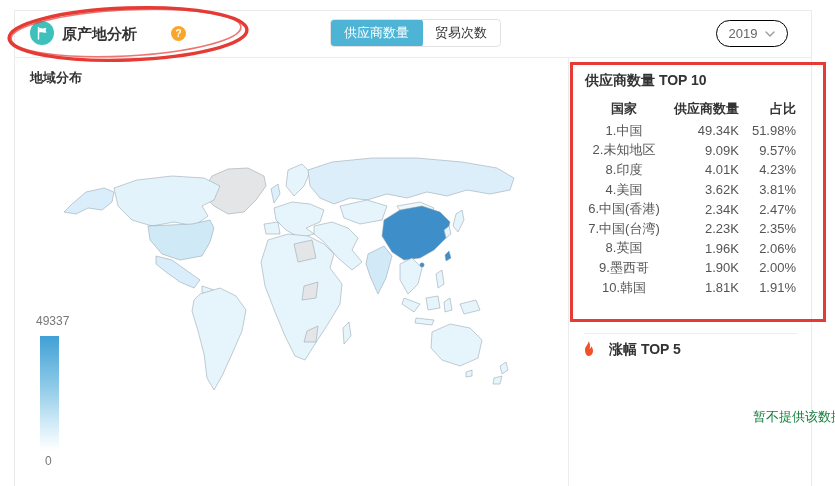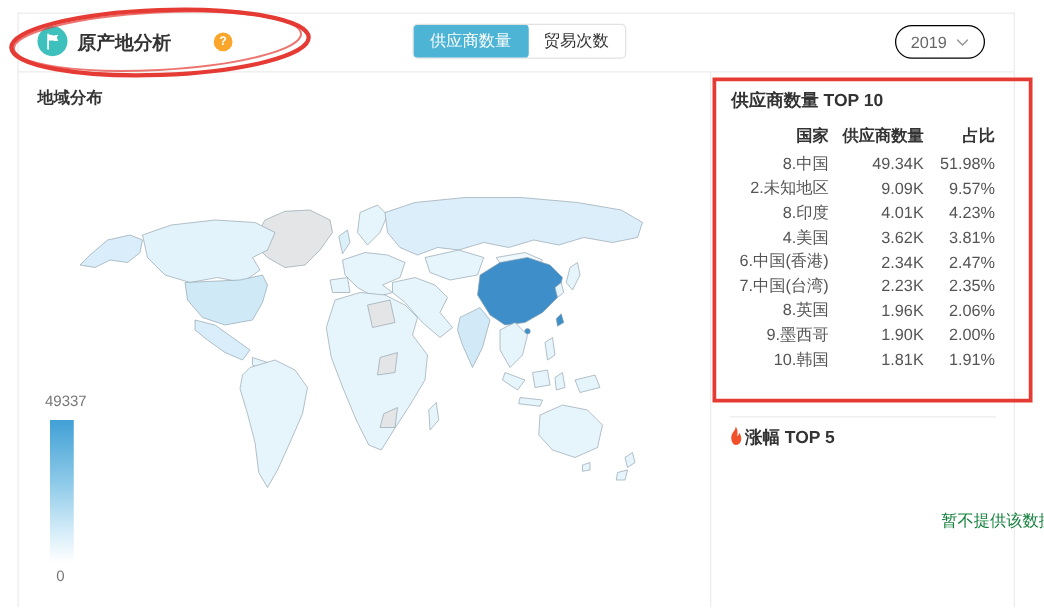--- a/index.html
+++ b/index.html
@@ -32,26 +32,26 @@
   .legend-bar { position:absolute; left:40px; top:336px; width:19px; height:114px;
                 background:linear-gradient(to bottom,#41a0d5 0%,#8fcbe9 45%,#d8eef9 80%,#ffffff 100%); }
   .legend-min { position:absolute; left:45px; top:454px; font-size:12px; color:#777; }
 
   
   .v-divider { position:absolute; left:568px; top:57px; width:1px; height:429px; background:#ececec; }
   .top10-title { position:absolute; left:585px; top:72px; font-size:14px; font-weight:bold; color:#333; }
   .tbl { position:absolute; left:585px; top:98px; width:211px; font-size:13px; }
   .tbl-row { display:flex; align-items:center; height:19.6px; color:#555; }
   .tbl-row.head { font-weight:bold; color:#333; height:22px; margin-bottom:1px; }
-  .c-country { flex:1; text-align:right; overflow:hidden; white-space:nowrap; }
+  .c-country { flex:1; text-align:center; overflow:hidden; white-space:nowrap; }
   .c-count { width:76px; text-align:right; }
   .c-share { width:57px; text-align:right; }
 
   .sec-divider { position:absolute; left:584px; top:333px; width:213px; height:1px; background:#ececec; }
-  .rise-title { position:absolute; left:582px; top:341px; display:flex; align-items:flex-start; gap:0;
+  .rise-title { position:absolute; left:582px; top:341px; display:flex; align-items:flex-start; gap:13px;
                 font-size:14px; font-weight:bold; color:#333; }
   .empty-text { position:absolute; left:568px; top:408px; width:244px; text-align:right;
                 font-size:13px; color:#15803d;margin-left:32px; }
 
   
   .ellipse-annot { position:absolute; left:2px; top:2px; width:256px; height:64px; pointer-events:none; }
   .rect-annot { position:absolute; left:570px; top:62px; width:256px; height:260px;
                 border:3px solid #e53b34; pointer-events:none; }
 </style>
 </head>
@@ -156,21 +156,21 @@
   <div class="v-divider"></div>
   <div class="top10-title">供应商数量 TOP 10</div>
 
   <div class="tbl">
     <div class="tbl-row head">
       <div class="c-country">国家</div>
       <div class="c-count">供应商数量</div>
       <div class="c-share">占比</div>
     </div>
     <div class="tbl-row">
-      <div class="c-country">8.中国</div>
+      <div class="c-country">1.中国</div>
       <div class="c-count">49.34K</div>
       <div class="c-share">51.98%</div>
     </div>
     <div class="tbl-row">
       <div class="c-country">2.未知地区</div>
       <div class="c-count">9.09K</div>
       <div class="c-share">9.57%</div>
     </div>
     <div class="tbl-row">
       <div class="c-country">8.印度</div>

